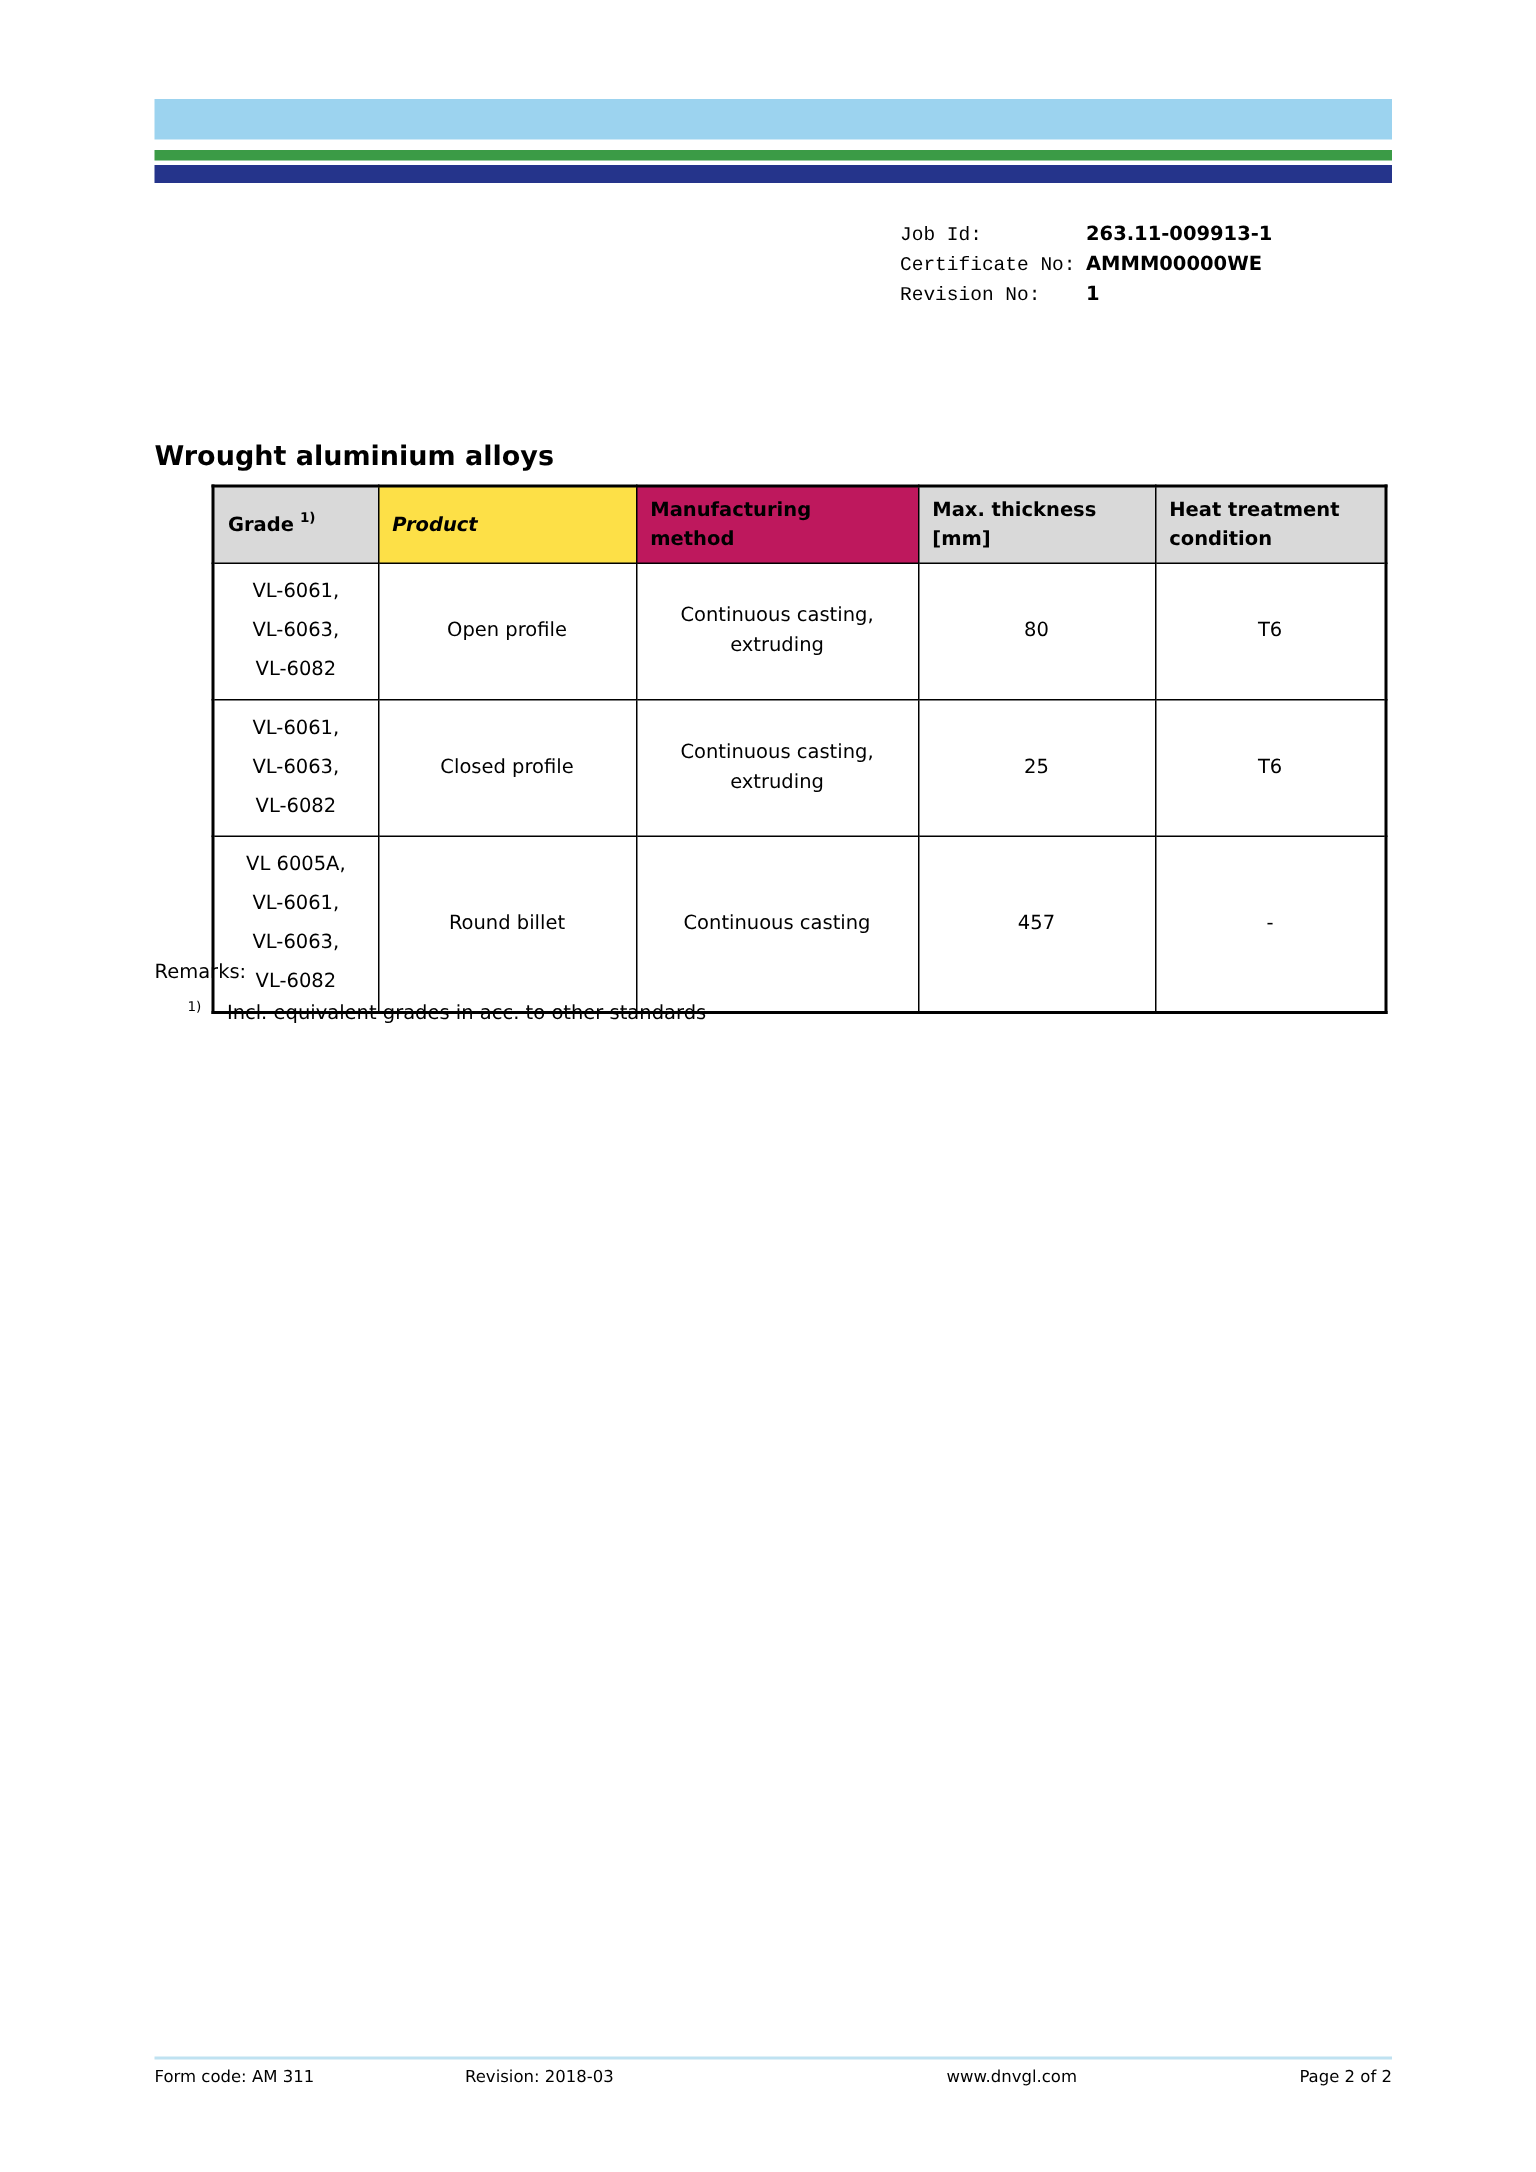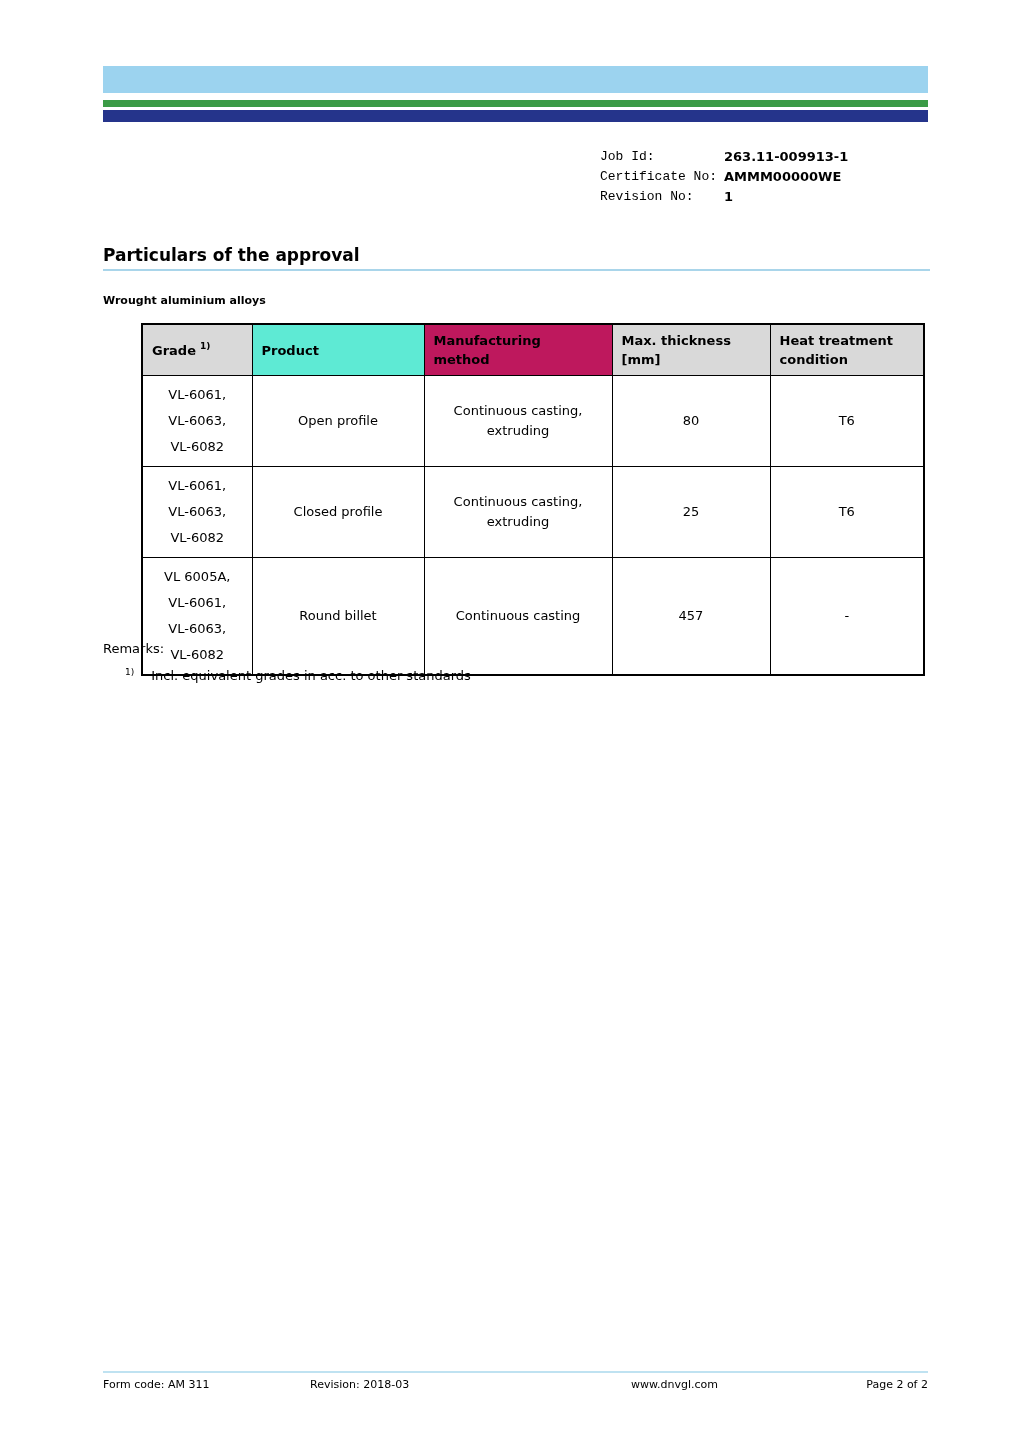--- a/index.html
+++ b/index.html
@@ -34,21 +34,21 @@
 
   
   .section-title {
     position: absolute; left: 103px; top: 245px; width: 827px;
     font-size: 17px; font-weight: bold; line-height: 20px;
     padding-bottom: 4px;
     border-bottom: 2px solid #a9d5ea;
   }
   .section-subtitle {
     position: absolute; left: 103px; top: 294px;
-    font-size: 11px; font-weight: bold;
+    font-size: 18px; font-weight: bold;
   }
 
   
   table.alloys {
     position: absolute; left: 103px; top: 323px;
     width: 782px; table-layout: fixed;
     border-collapse: collapse;
     font-size: 13px;
     border: 2px solid #000000;
     margin-left: 38px;
@@ -116,35 +116,34 @@
     <div class="meta-row">
       <span class="meta-label">Certificate No:</span>
       <span class="meta-value">AMMM00000WE</span>
     </div>
     <div class="meta-row">
       <span class="meta-label">Revision No:</span>
       <span class="meta-value">1</span>
     </div>
   </div>
 
-  <div class="section-title">Particulars of the approval</div>
   <div class="section-subtitle">Wrought aluminium alloys</div>
 
   <table class="alloys">
     <colgroup>
       <col style="width:110px">
       <col style="width:172px">
       <col style="width:188px">
       <col style="width:158px">
       <col style="width:154px">
     </colgroup>
     <thead>
       <tr>
         <th style="background-color: rgb(217, 217, 217);"><span>Grade</span><sup class="fn">1)</sup></th>
-        <th style="background-color: #5eead4;">Product</th>
+        <th style="background-color: #fde047; font-style: italic;">Product</th>
         <th style="background-color: #be185d;">Manufacturing
 method</th>
         <th style="background-color: rgb(217, 217, 217);">Max. thickness
 [mm]</th>
         <th style="background-color: rgb(217, 217, 217);">Heat treatment
 condition</th>
       </tr>
     </thead>
     <tbody>
       <tr class="row-h78">

